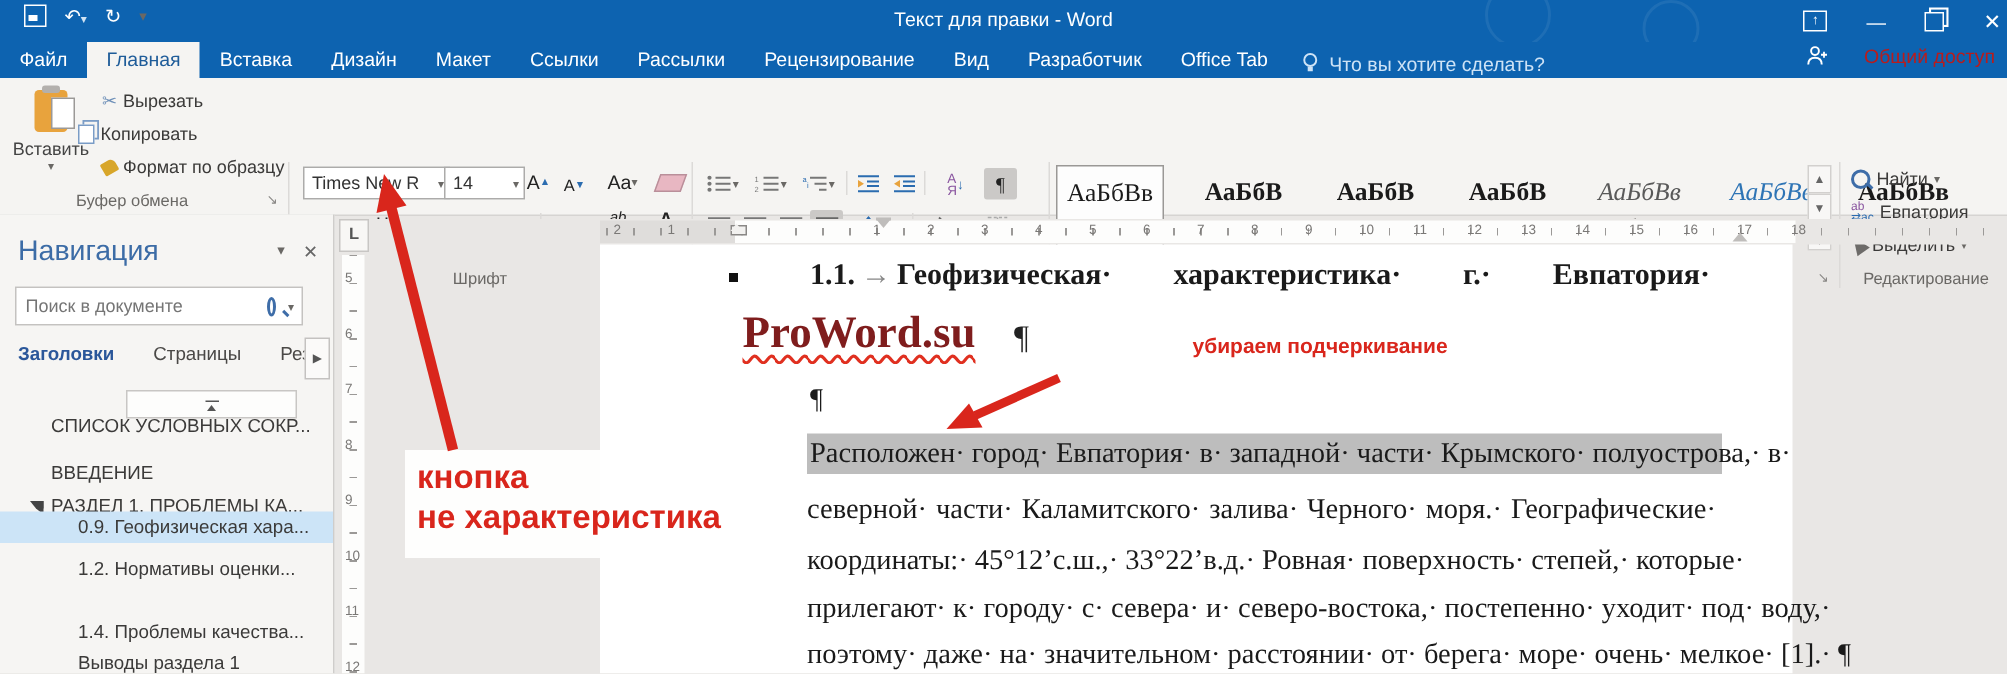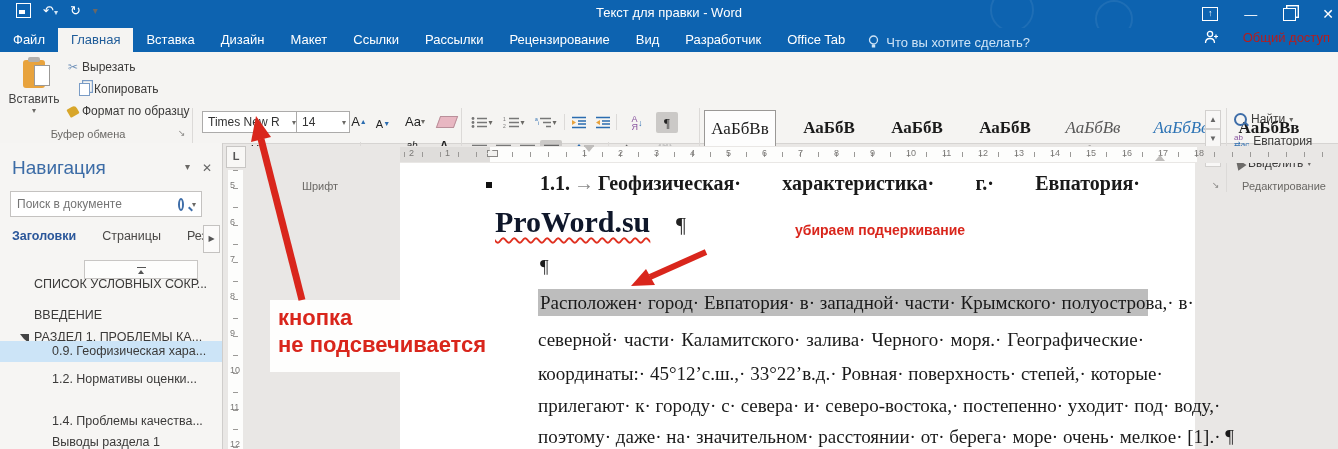--- a/index.html
+++ b/index.html
@@ -83,21 +83,21 @@
   .m-fl:after{content:"";position:absolute;left:-5px;top:-7px;width:10px;height:2px;background:#BFBDBB;}
   .m-left{position:absolute;left:241px;top:4px;width:9px;height:5px;background:#F2F1EF;border:1px solid #8A8886;}
   .m-left:before{content:"";position:absolute;left:-1px;top:-6px;border:4.5px solid transparent;border-bottom:5px solid #F2F1EF;}
   .m-right{position:absolute;left:909px;top:4px;width:0;height:0;border:5px solid transparent;border-bottom:6px solid #BFBDBB;}
   .page{left:400px;top:163px;width:795px;height:286px;background:#fff;}
   
   .serif{font-family:"Liberation Serif",serif;color:#1A1A1A;}
   .headline{left:540px;top:172px;width:600px;display:flex;justify-content:space-between;font-weight:bold;font-size:20px;}
   .hmark{left:486px;top:182px;width:6px;height:6px;background:#111;}
   .tabarrow{color:#888;font-weight:normal;padding:0 4px;}
-  .brand{left:495px;top:205px;font-size:30px;font-weight:bold;color:#0f172a;
+  .brand{left:495px;top:205px;font-size:30px;font-weight:bold;color:#7f1d1d;
          text-decoration:underline wavy #E03020 2px;text-underline-offset:5px;}
   .brand-p{left:676px;top:212px;font-size:22px;color:#222;}
   .pilcrow-line{left:540px;top:256px;font-size:19px;}
   .docline{left:538px;top:0;width:606px;font-size:19px;line-height:25px;text-align:justify;text-align-last:justify;white-space:nowrap;}
   .docline.last{text-align-last:left;}
   .docline.sel{background:#BDBDBD;padding:1px 2px;}
   
   .note{color:#D9261C;font-weight:bold;font-size:14px;white-space:nowrap;}
   .notebox{left:270px;top:300px;width:202px;height:64px;background:rgba(255,255,255,.93);padding:4px 8px;line-height:27px;}
   svg.overlay{position:absolute;left:0;top:0;width:1338px;height:449px;pointer-events:none;z-index:40;}
@@ -161,21 +161,21 @@
   <div class="abs group" style="left:0;width:190px;top:0;height:91px;">
     <div class="abs" style="left:8px;top:6px;width:52px;text-align:center;">
       <div class="clip" style="margin:2px auto 4px;"></div>
       <div>Вставить</div>
       <div class="dd">▾</div>
     </div>
     <div class="abs btn" style="left:68px;top:8px;">
       <span style="color:#6D8FB8;">✂</span>
         <span>Вырезать</span>
     </div>
-    <div class="abs btn" style="left:79px;top:30px;text-align:right;">
+    <div class="abs btn" style="left:52px;top:30px;text-align:right;">
       <span style="display:inline-block;width:9px;height:11px;border:1.2px solid #7A9CC6;background:#fff;box-shadow:3px -3px 0 -1.2px #F5F4F2,3px -3px 0 0 #7A9CC6;"></span>
       <span>Копировать</span>
     </div>
     <div class="abs btn" style="left:68px;top:52px;">
       <span style="display:inline-block;width:10px;height:9px;background:#D8A62A;transform:rotate(-30deg);border-radius:1px 4px 1px 1px;"></span>
       <span>Формат по образцу</span>
     </div>
     <div class="abs glabel">Буфер обмена</div>
     <div class="abs launcher">↘</div>
   </div>
@@ -481,21 +481,21 @@
 
 <div class="abs docline serif sel" style="top:289px;">Расположен· город· Евпатория· в· западной· части· Крымского· полуострова,· в·</div>
 <div class="abs docline serif" style="top:327px;">северной· части· Каламитского· залива· Черного· моря.· Географические·</div>
 <div class="abs docline serif" style="top:361px;">координаты:· 45°12’с.ш.,· 33°22’в.д.· Ровная· поверхность· степей,· которые·</div>
 <div class="abs docline serif" style="top:393px;">прилегают· к· городу· с· севера· и· северо-востока,· постепенно· уходит· под· воду,·</div>
 <div class="abs docline serif last" style="top:424px;">поэтому· даже· на· значительном· расстоянии· от· берега· море· очень· мелкое· [1].· ¶</div>
 
 <div class="abs note" style="left:795px;top:222px;">убираем подчеркивание</div>
 <div class="abs notebox">
   <div class="note" style="font-size:22px;">кнопка</div>
-  <div class="note" style="font-size:22px;">не подсвечивается</div>
+  <div class="note" style="font-size:22px;">не характеристика</div>
 </div>
 
 <svg class="overlay">
   <line x1="302" y1="300" x2="261" y2="139" stroke="#D9261C" stroke-width="7"></line>
   <polygon points="256,116 271,137 251,142" fill="#D9261C"></polygon>
   <line x1="706" y1="252" x2="650" y2="277" stroke="#D9261C" stroke-width="6"></line>
   <polygon points="631,286 646,269 655,285" fill="#D9261C"></polygon>
 </svg>
 
 </body></html>

